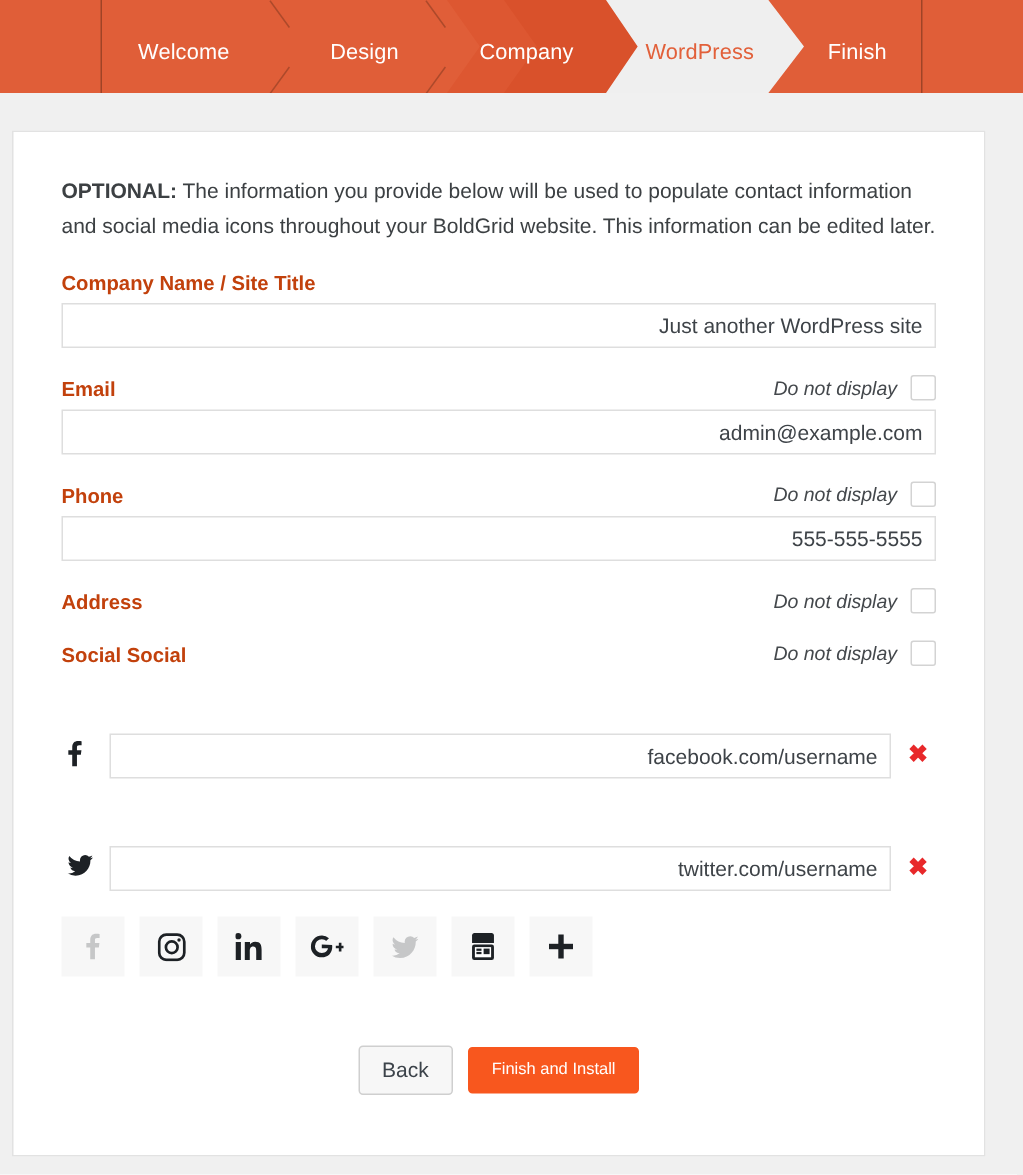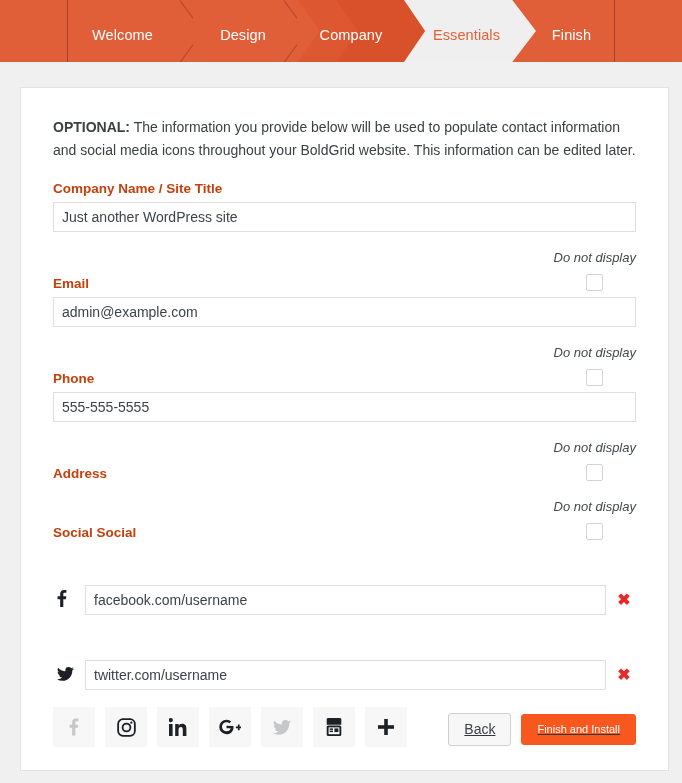--- a/index.html
+++ b/index.html
@@ -101,21 +101,21 @@
     height: 62px;
     background: #efefef;
     z-index: 2;
     clip-path: polygon(0 0, 82% 0, 100% 50%, 82% 100%, 0 100%, 16% 50%);
   }
   .step.active .step-label { color: #e2603a; }
 
   
   .card {
     position: absolute;
-    left: 20px;
+    left: 8px;
     top: 87px;
     width: 649px;
     height: 684px;
     background: #ffffff;
     border: 1px solid #e2e2e2;
   }
   .card-body {
     padding: 28px 32px 0 32px;
   }
 
@@ -135,21 +135,20 @@
   }
   .field-label {
     font-weight: 700;
     font-size: 13.5px;
     color: #c2410c;
   }
   .donot {
     display: flex;
     align-items: center;
     gap: 9px;
-    flex-direction: column;
   }
   .donot-text {
     font-style: italic;
     font-size: 13px;
     color: #44484c;
   }
   .cbox {
     width: 17px;
     height: 17px;
     border: 1px solid #d3d3d3;
@@ -161,20 +160,21 @@
     width: 100%;
     height: 30px;
     border: 1px solid #dedede;
     background: #fff;
     padding: 0 8px;
     font-family: "Liberation Sans", sans-serif;
     font-size: 14px;
     color: #3e4348;
     outline: none;
     border-radius: 0;
+    text-align: right;
   }
   .field-group { margin-bottom: 18px; }
 
   
   .social-row {
     display: flex;
     align-items: center;
     margin-bottom: 7px;
     margin-top: 45px;
   }
@@ -215,26 +215,25 @@
   .ipick svg { display: block; }
   .ipick.dim svg { opacity: .22; }
   .ipick.dim { }
 
   
   .card-footer {
     position: absolute;
     left: 0;
     bottom: 0;
     width: 100%;
-    padding: 0 32px 24px 32px;
-    display: flex;
-    justify-content: flex-end;
+    padding: 0 32px 40px 32px;
+    display: flex;
+    justify-content: center;
     align-items: center;
     gap: 10px;
-    text-decoration: underline;
   }
   .btn-back {
     background: #f7f7f7;
     border: 1px solid #cfcfcf;
     border-radius: 3px;
     color: #3c434a;
     font-size: 14px;
     font-family: "Liberation Sans", sans-serif;
     padding: 7px 15px;
     cursor: pointer;
@@ -271,21 +270,21 @@
     <div class="step" style="left:67px;  width:111px;">
       <span class="step-label">Welcome</span>
     </div>
     <div class="step" style="left:188px; width:110px;">
       <span class="step-label">Design</span>
     </div>
     <div class="step" style="left:298px; width:106px;">
       <span class="step-label">Company</span>
     </div>
     <div class="step active" style="left:404px; width:125px;">
-      <span class="step-label">Essentials</span>
+      <span class="step-label">WordPress</span>
     </div>
     <div class="step" style="left:529px; width:85px;">
       <span class="step-label">Finish</span>
     </div>
   </div>
 </div>
 
 <div class="card">
   <div class="card-body">
 

